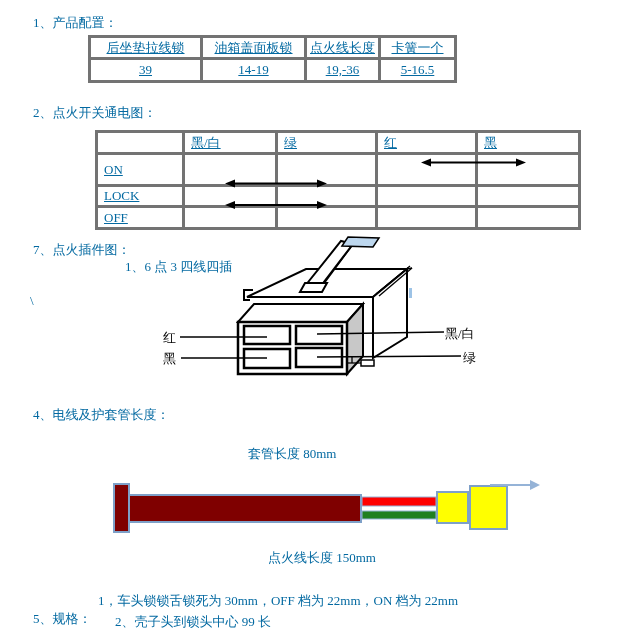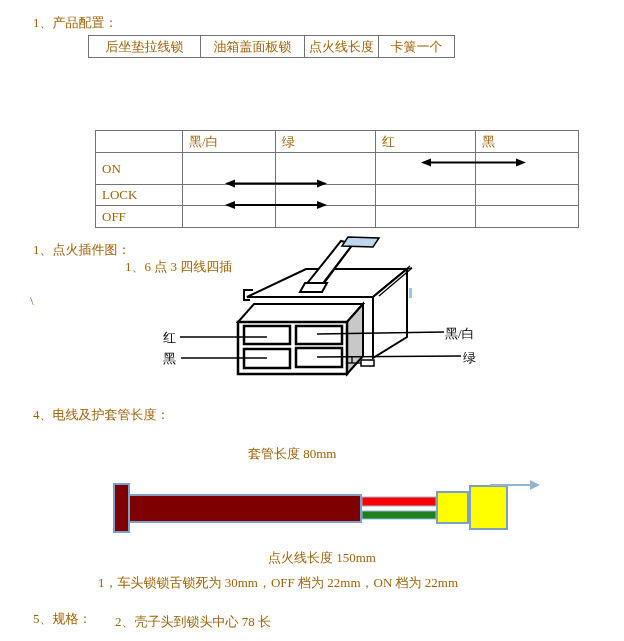--- a/index.html
+++ b/index.html
@@ -1,22 +1,22 @@
 <!DOCTYPE html>
 <html><head>
 <meta charset="utf-8">
 <style>
   html,body{margin:0;padding:0;background:#fff;}
-  .page{position:relative;width:624px;height:641px;background:#ffffff;color:#a16207;
+  .page{position:relative;width:624px;height:641px;background:#ffffff;color:#0369a1;
         font-family:"Liberation Serif","DejaVu Serif",serif;overflow:hidden;}
   .abs{position:absolute;}
   .h{font-size:13px;white-space:nowrap;line-height:15px;}
   table.tbl{position:absolute;border-collapse:collapse;table-layout:fixed;
             font-size:13px;font-family:"Liberation Serif","DejaVu Serif",serif;}
-  .tbl th,.tbl td{border:1px solid #737373;font-weight:normal;padding:0;overflow:hidden;white-space:nowrap;}
+  .tbl th,.tbl td{border:3px solid #737373;font-weight:normal;padding:0;overflow:hidden;white-space:nowrap;text-decoration:underline;}
   .product th,.product td{text-align:center;}
   .ignition th,.ignition td{text-align:left;padding-left:6px;}
   svg{display:block;}
   .face{fill:#ffffff;stroke:#000;stroke-width:2;}
   .thin{stroke:#000;stroke-width:1.3;fill:none;}
   .ldr{stroke:#000;stroke-width:1.5;}
   .slot{fill:#ffffff;stroke:#000;stroke-width:2.5;}
   .arrowline{stroke:#000;stroke-width:2;}
   .arrowhead{fill:#000;}
   text.lbl{font-size:13px;fill:#000;font-family:"Liberation Serif","DejaVu Serif",serif;}
@@ -35,23 +35,30 @@
         <col style="width:74px">
         <col style="width:76px">
       </colgroup>
     <tbody>
         <tr style="height:22px">
       <th>后坐垫拉线锁</th>
       <th>油箱盖面板锁</th>
       <th>点火线长度</th>
       <th>卡簧一个</th>
     </tr>
+    <tr style="height:23px">
+      <td>39</td>
+      <td>14-19</td>
+      <td>19,-36</td>
+      <td>5-16.5</td>
+    </tr>
   </tbody>
     </table>
 
+  <div class="abs h" style="left:33px;top:105px">2、点火开关通电图：</div>
 
   <table class="tbl ignition" style="left:95px;top:130px;width:483px">
     <colgroup>
         <col style="width:87px">
         <col style="width:93px">
         <col style="width:100px">
         <col style="width:100px">
         <col style="width:103px">
       </colgroup>
     <tbody>
@@ -97,21 +104,21 @@
       <polygon class="arrowhead" points="130,53.5 140,49.5 140,57.5"></polygon>
       <polygon class="arrowhead" points="232,53.5 222,49.5 222,57.5"></polygon>
     </g>
     <g>
       <line class="arrowline" x1="139" y1="75" x2="223" y2="75"></line>
       <polygon class="arrowhead" points="130,75 140,71 140,79"></polygon>
       <polygon class="arrowhead" points="232,75 222,71 222,79"></polygon>
     </g>
   </svg>
 
-  <div class="abs h" style="left:33px;top:242px">1、点火插件图：</div>
+  <div class="abs h" style="left:33px;top:242px">7、点火插件图：</div>
   <div class="abs h" style="left:125px;top:259px">1、6 点 3 四线四插</div>
   <div class="abs h" style="left:30px;top:293px">\</div>
 
   <svg class="abs" style="left:150px;top:230px" width="340" height="155" viewBox="150 230 340 155">
 
     <polygon class="face" points="247,297 373,297 407,269 306,269"></polygon>
     <polygon class="face" points="373,297 407,269 407,337 373,358"></polygon>
     <line class="thin" x1="376" y1="294" x2="410" y2="266"></line>
     <line class="thin" x1="379" y1="296" x2="412" y2="268"></line>
     <line class="thin" x1="407" y1="269" x2="412" y2="268"></line>
@@ -156,16 +163,16 @@
     <rect x="114" y="484" width="15" height="48" style="stroke:#7EA0C8;stroke-width:2" fill="#7F0000"></rect>
     <rect x="437" y="492" width="31" height="31" style="stroke:#7EA0C8;stroke-width:2" fill="#FFFF00"></rect>
     <rect x="470" y="486" width="37" height="43" style="stroke:#7EA0C8;stroke-width:2" fill="#FFFF00"></rect>
     <line x1="490" y1="485" x2="531" y2="485" style="stroke:#95B3D7;stroke-width:2"></line>
     <polygon points="540,485 530,480 530,490" fill="#95B3D7"></polygon>
   </svg>
 
   <div class="abs h" style="left:268px;top:550px">点火线长度 150mm</div>
 
   <div class="abs h" style="left:33px;top:611px">5、规格：</div>
-  <div class="abs h" style="left:98px;top:575px">1，车头锁锁舌锁死为 30mm，OFF 档为 22mm，ON 档为 22mm</div>
-  <div class="abs h" style="left:115px;top:614px">2、壳子头到锁头中心 78 长</div>
+  <div class="abs h" style="left:98px;top:593px">1，车头锁锁舌锁死为 30mm，OFF 档为 22mm，ON 档为 22mm</div>
+  <div class="abs h" style="left:115px;top:614px">2、壳子头到锁头中心 99 长</div>
 
 </div>
 
 </body></html>

